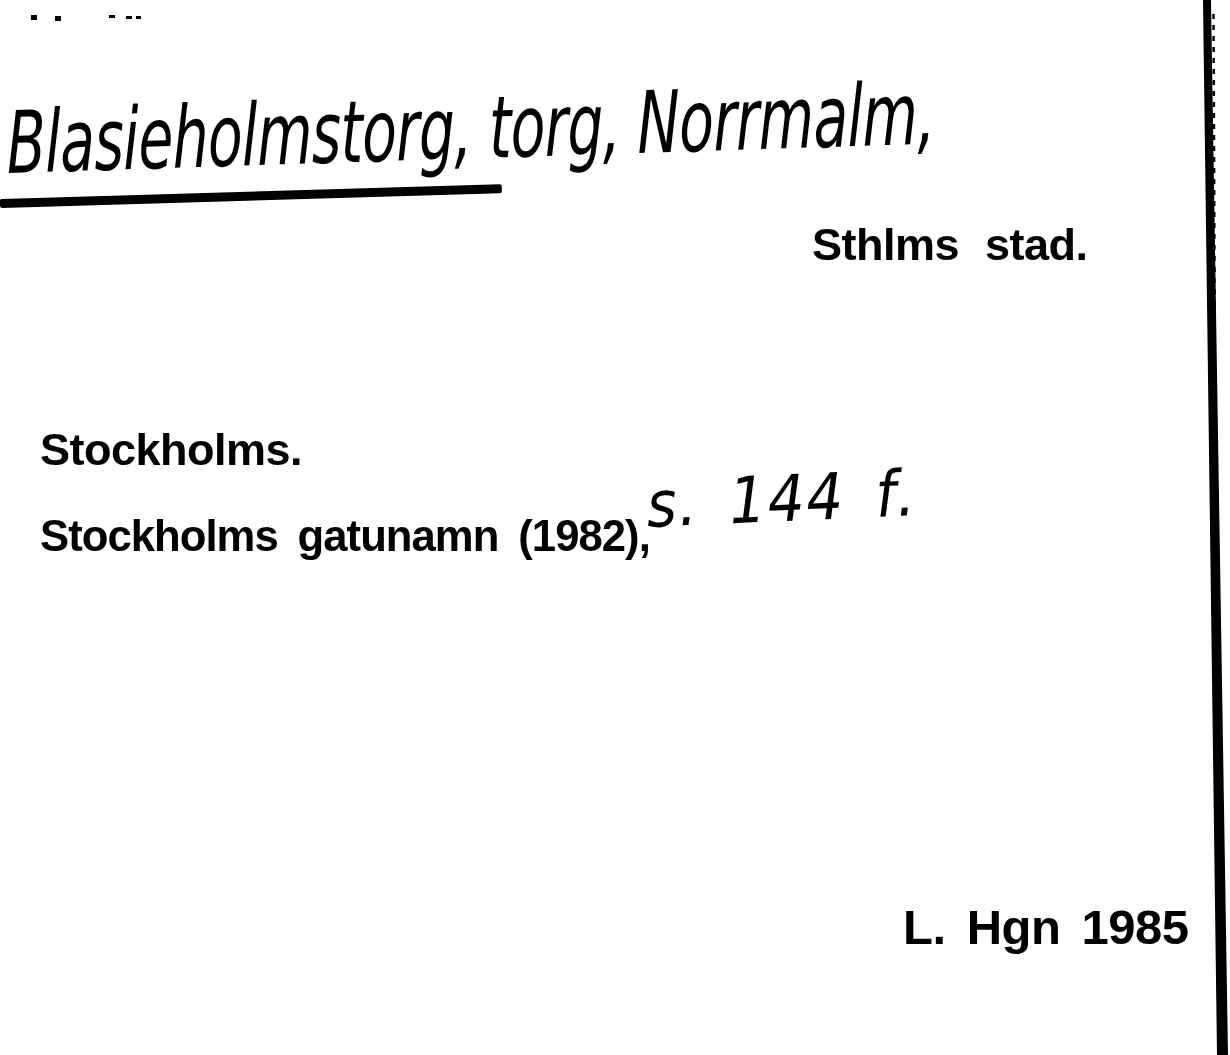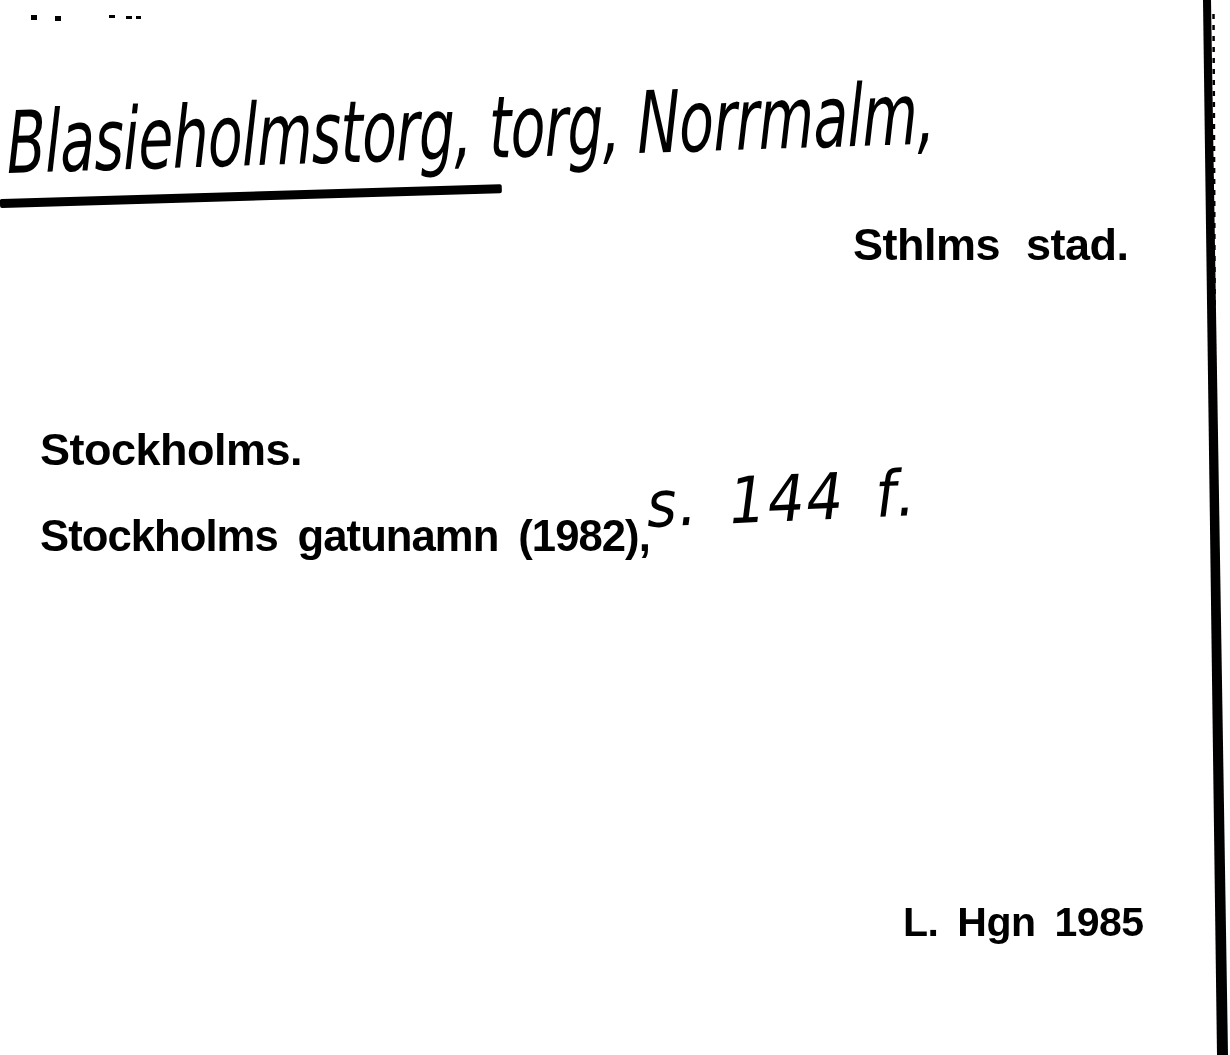--- a/index.html
+++ b/index.html
@@ -59,24 +59,24 @@
 
   
   .printed {
     position: absolute;
     font-family: "Liberation Sans", sans-serif;
     font-weight: bold;
     color: #000;
     white-space: nowrap;
   }
 
-  .district  { left: 853px; top: 219px; font-size: 45px; word-spacing: 14px; letter-spacing: -0.5px; }
+  .district  { left: 812px; top: 219px; font-size: 45px; word-spacing: 14px; letter-spacing: -0.5px; }
   .etym      { left: 40px;  top: 424px; font-size: 45px; letter-spacing: -0.5px; }
   .reference { left: 40px;  top: 510px; font-size: 45px; letter-spacing: -1px; word-spacing: 9px; transform: scaleX(0.97); transform-origin: left top; }
-  .signature { left: 903px; top: 899px; font-size: 41px; word-spacing: 8px; letter-spacing: -0.5px; }
+  .signature { left: 903px; top: 899px; font-size: 49px; word-spacing: 8px; letter-spacing: -0.5px; }
 
   
   .speck { position: absolute; background: #000; }
   .speck.s1 { left: 31px;  top: 15px; width: 6px; height: 5px; }
   .speck.s2 { left: 55px;  top: 16px; width: 6px; height: 5px; }
   .speck.s3 { left: 109px; top: 15px; width: 6px; height: 3px; }
   .speck.s4 { left: 126px; top: 16px; width: 6px; height: 3px; }
   .speck.s5 { left: 136px; top: 16px; width: 5px; height: 3px; }
 
   .edge-artifact {

